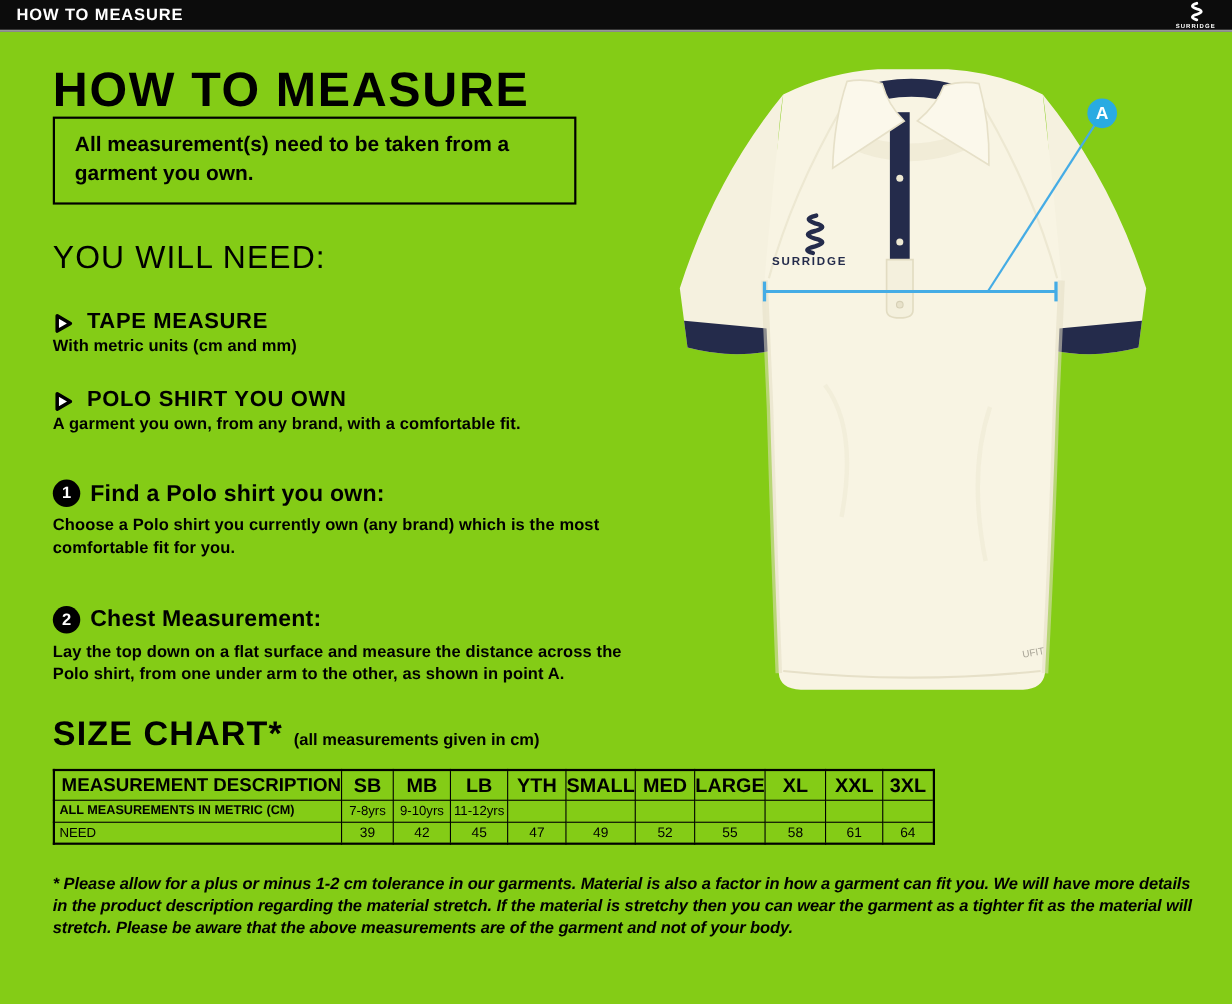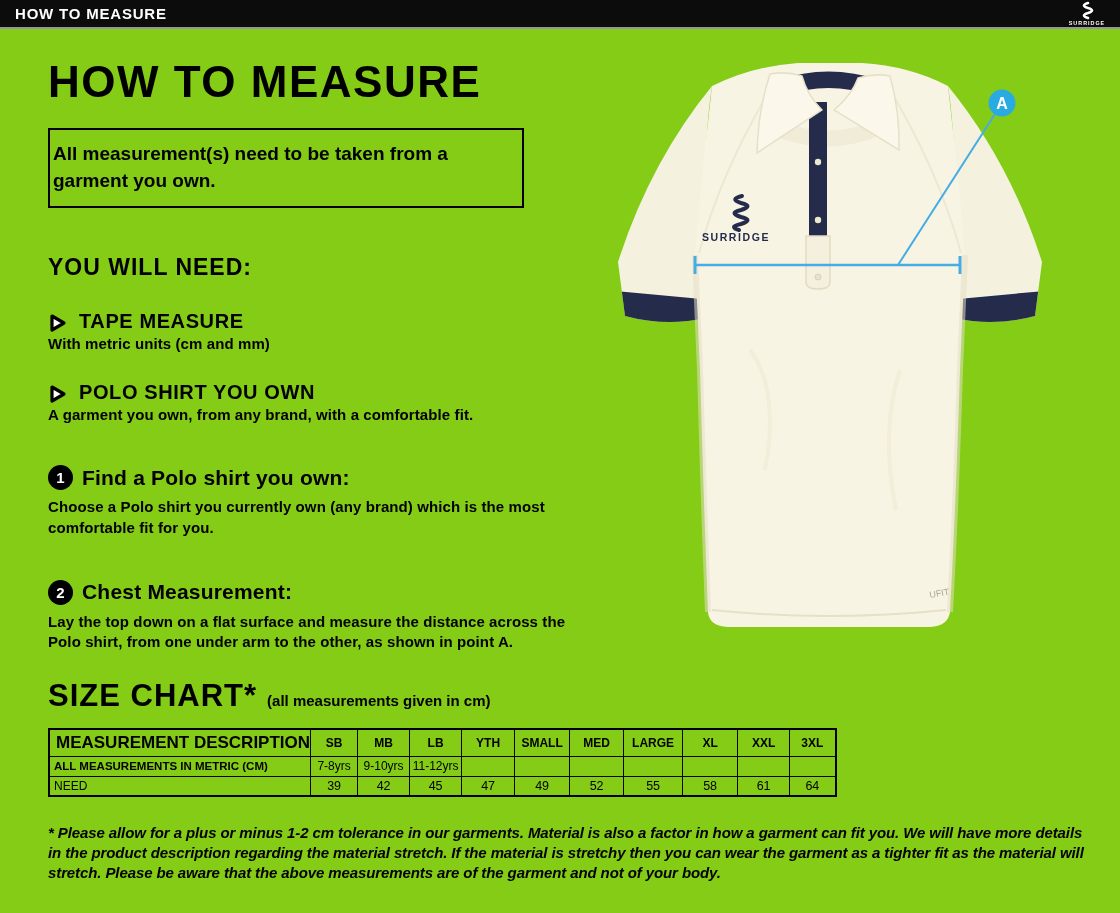--- a/index.html
+++ b/index.html
@@ -15,44 +15,44 @@
     display:flex; align-items:center;
   }
   .topbar-title {
     color:#fff; font-weight:700; font-size:15px; letter-spacing:0.8px; margin-left:15px;
   }
   .topbar-logo { position:absolute; right:7px; top:1px; width:52px; height:26px; }
   
   .main { position:absolute; left:48px; top:58px; width:1050px; }
   .page-title { font-size:44px; font-weight:700; letter-spacing:1.5px; line-height:1.1; }
   .note-box {
-    margin-top:22px; width:476px; border:2px solid #000;
-    padding:11px 3px; font-size:19px; font-weight:700; line-height:1.42;
-  }
-  .section-title { margin-top:46px; font-size:23px; font-weight:700; letter-spacing:1px; }
+    width:476px; border:2px solid #000;
+    padding:11px 18px; font-size:19px; font-weight:700; line-height:1.42;
+  }
+  .section-title { margin-top:33px; font-size:29px; font-weight:400; letter-spacing:1px; }
   .need-item { margin-top:29px; }
   .need-head { display:flex; align-items:flex-end; gap:11px; }
   .tri-icon { width:20px; height:20px; flex:0 0 auto; }
   .need-label { font-size:20px; font-weight:700; letter-spacing:0.6px; }
   .need-desc { font-size:15px; font-weight:700; margin-top:2px; letter-spacing:0.1px; }
   .step { margin-top:42px; }
   .step-head { display:flex; align-items:center; gap:9px; }
   .step-num {
     width:25px; height:25px; border-radius:50%; background:#000; color:#fff;
     font-size:15px; font-weight:700; display:flex; align-items:center; justify-content:center;
     flex:0 0 auto;
   }
   .step-title { font-size:21px; font-weight:700; letter-spacing:0.2px; }
   .step-desc { font-size:15px; font-weight:700; margin-top:7px; line-height:1.35; width:548px; letter-spacing:0.1px; }
   .size-chart-head { margin-top:26px; display:flex; align-items:baseline; gap:10px; }
   .size-chart-title { font-size:31px; font-weight:700; letter-spacing:1px; }
   .size-chart-sub { font-size:15px; font-weight:700; }
   table.size-table { margin-top:14px; border-collapse:collapse; border:2px solid #000; table-layout:fixed; }
   .size-table th, .size-table td { border:1px solid #000; overflow:hidden; white-space:nowrap; }
-  .size-table thead th { height:27px; font-size:12px; font-weight:700; text-align:center; }
+  .size-table thead th { height:27px; font-size:18px; font-weight:700; text-align:center; }
   .size-table thead th.desc-col { font-size:17px; text-align:left; padding-left:6px; }
   .size-table tbody td { height:20px; font-size:12.5px; font-weight:400; text-align:center; }
   .size-table tbody td.row-label { text-align:left; padding-left:4px; }
   .size-table tbody tr.metric-row td.row-label { font-size:11.5px; font-weight:700; }
   .size-table tbody tr.metric-row td { font-size:12px; }
   .size-table tbody tr.chest-row td.row-label { font-size:12px; }
   .footnote {
     margin-top:26px; width:1046px; font-size:15px; font-weight:700; font-style:italic;
     line-height:1.32; letter-spacing:-0.1px;
   }

